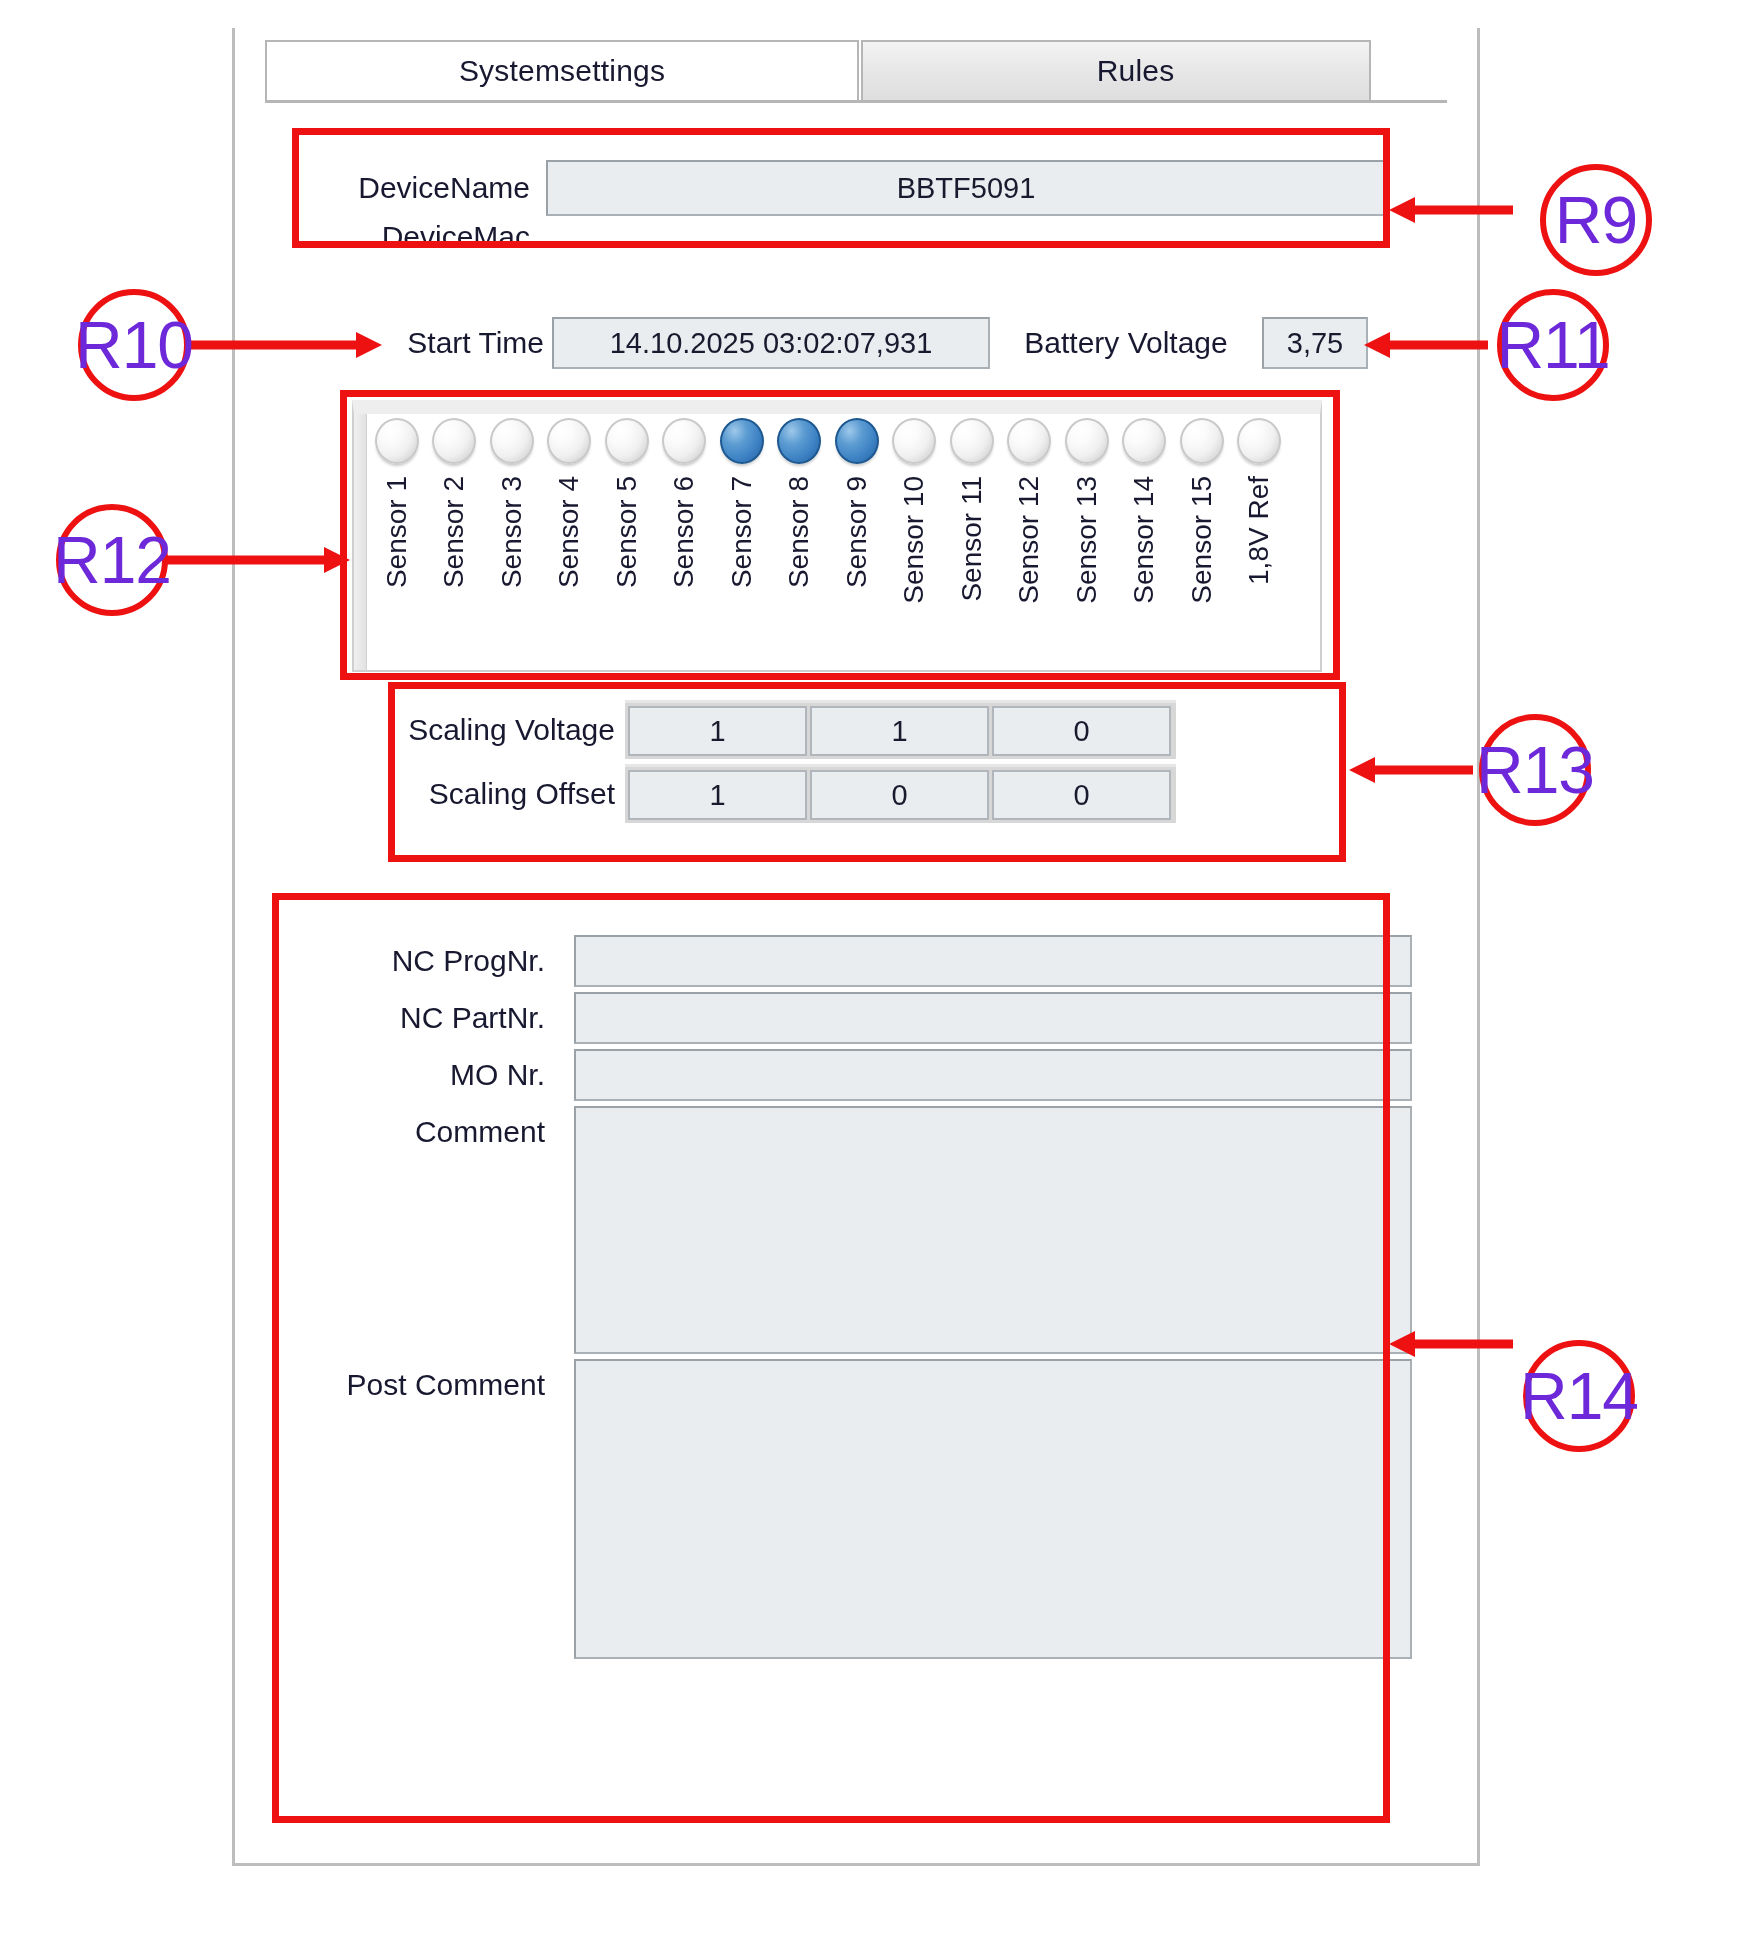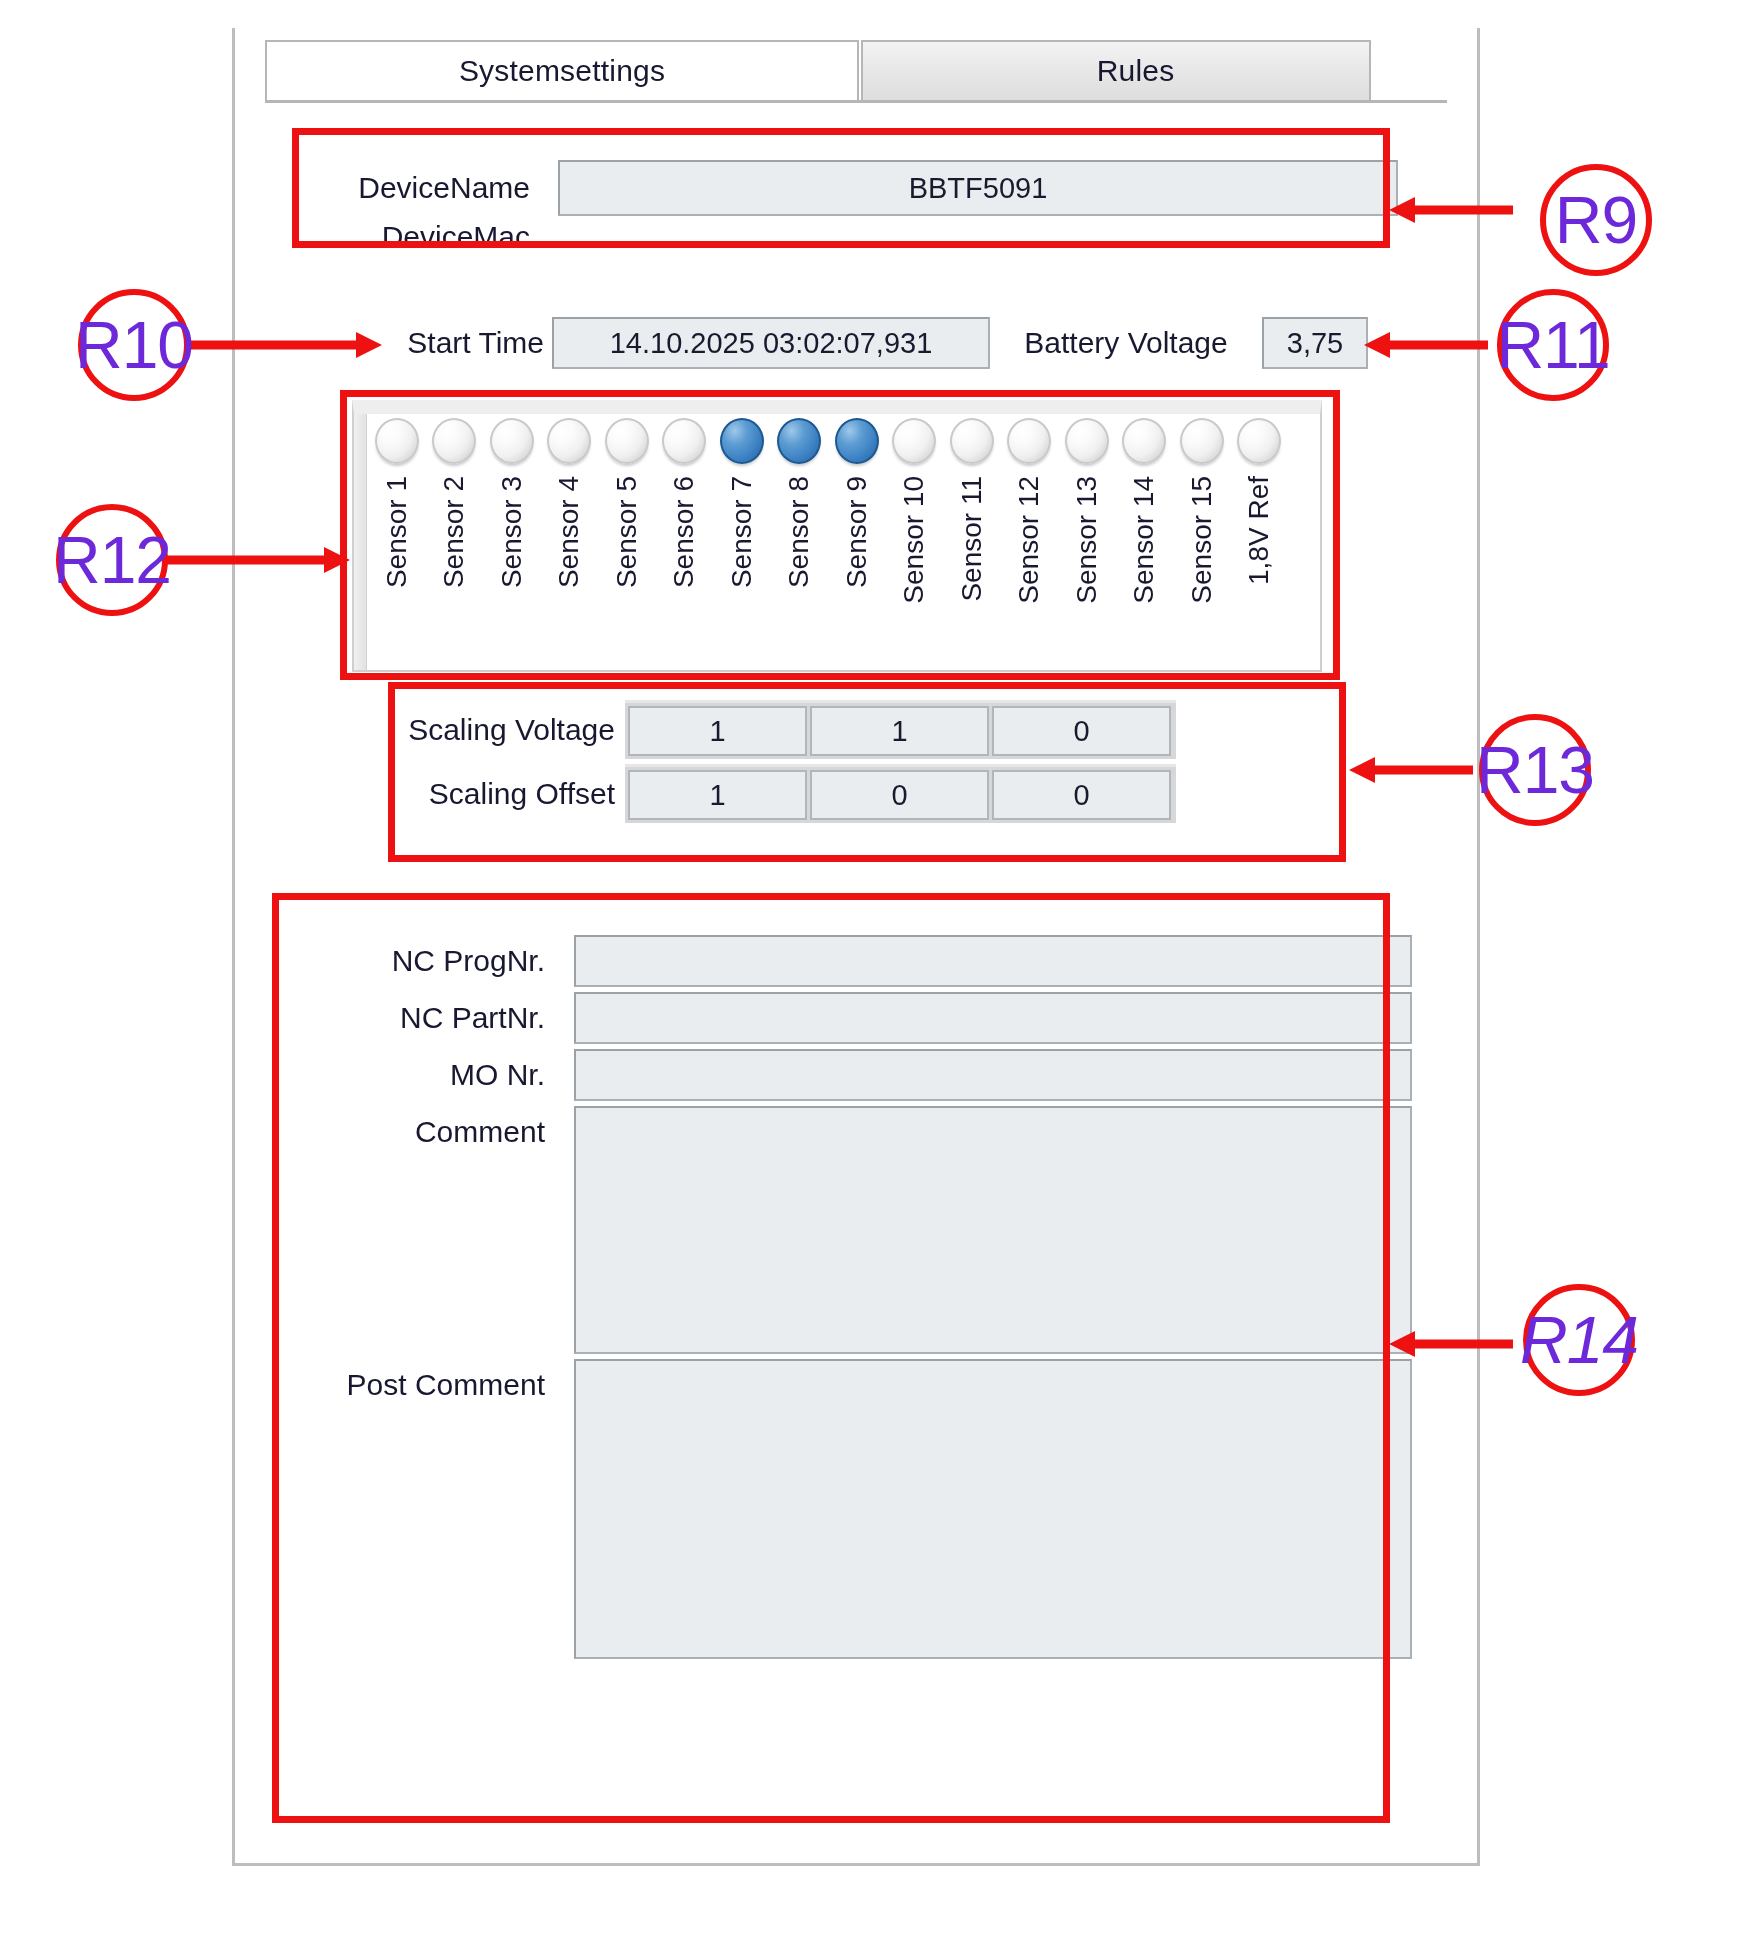--- a/index.html
+++ b/index.html
@@ -90,21 +90,21 @@
     color: #181830;
     white-space: nowrap;
     display: flex;
     align-items: center;
     justify-content: flex-end;
   }
 
   
   #device-block { position: absolute; left: 330px; top: 160px; }
   .dev-row { display: flex; align-items: center; margin-bottom: 4px; }
-  .dev-row .lbl { width: 200px; padding-right: 28px; }
+  .dev-row .lbl { width: 200px; padding-right: 16px; }
   .dev-row .tb { width: 840px; height: 56px; }
 
   
   #time-row {
     position: absolute;
     left: 372px;
     top: 317px;
     display: flex;
     align-items: center;
   }
@@ -423,17 +423,17 @@
   </svg>
   <div class="callout" style="left:1479px; top:714px;">
     <span>R13</span>
   </div>
 
   <div class="redbox" style="left:272px; top:893px; width:1118px; height:930px;"></div>
   <svg style="position:absolute;left:1385px;top:1324px;" width="130" height="40">
     <line x1="128" y1="20" x2="28" y2="20" stroke="#ee1111" stroke-width="9"></line>
     <polygon points="4,20 30,7 30,33" fill="#ee1111"></polygon>
   </svg>
-  <div class="callout" style="left:1523px; top:1284px;font-style:italic;">
+  <div class="callout" style="left:1523px; top:1340px;">
     <span>R14</span>
   </div>
 
 </div>
 
 </body></html>

